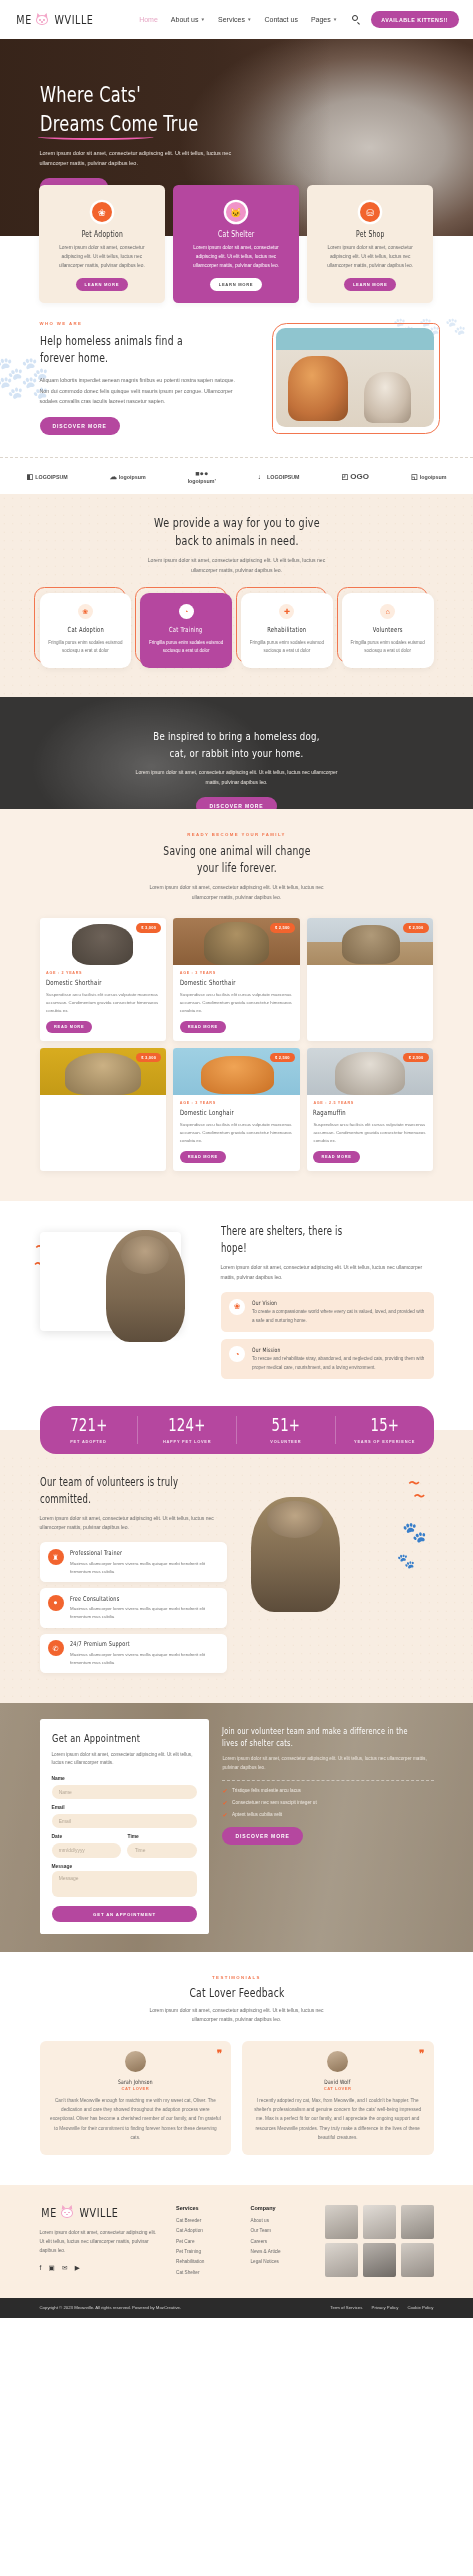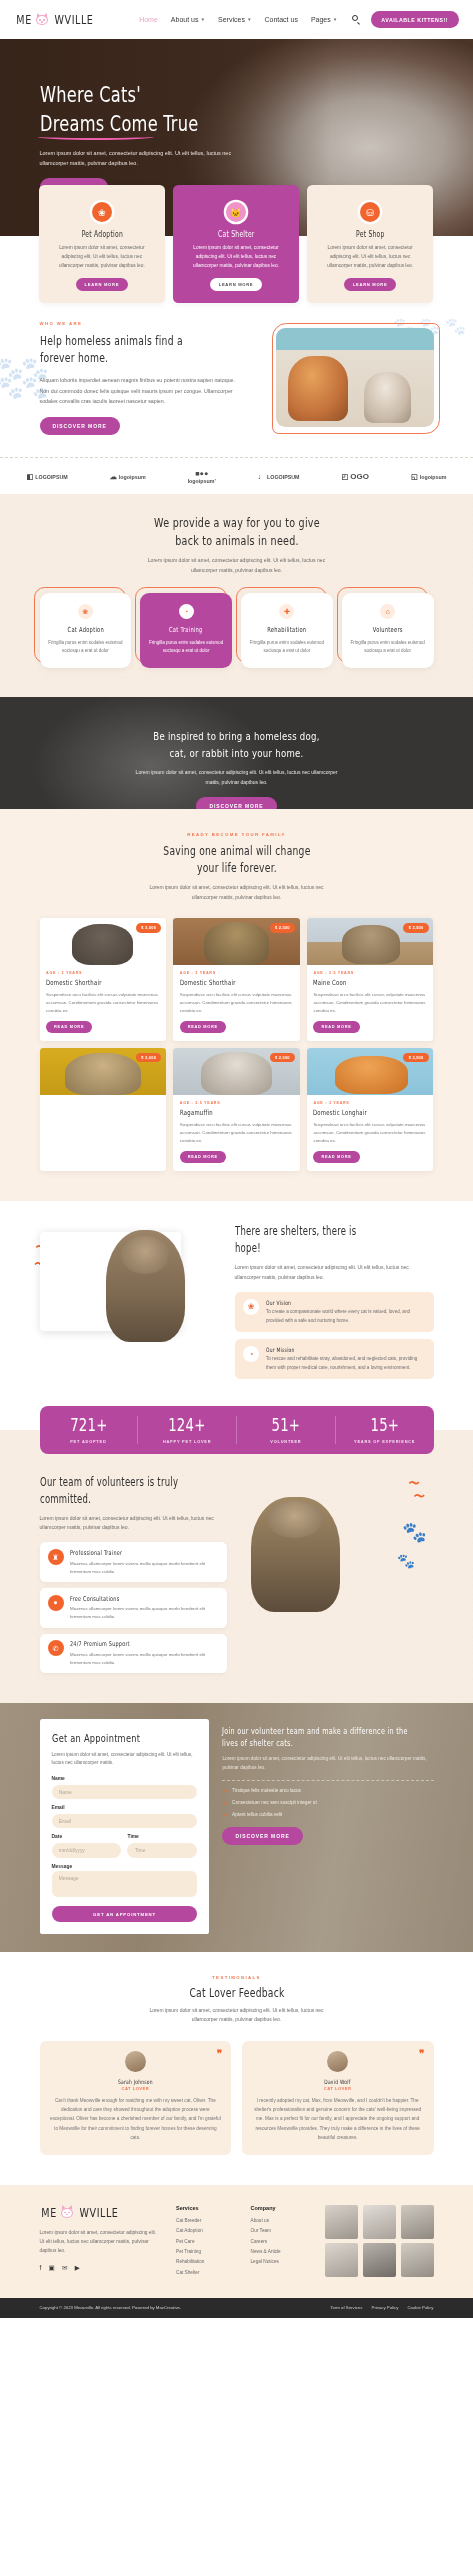--- a/index.html
+++ b/index.html
@@ -212,21 +212,21 @@
   .pi3:before{content:"";position:absolute;left:28%;top:14%;width:46%;height:84%;border-radius:42% 42% 30% 30%;background:radial-gradient(ellipse at 50% 26%,#b09a79,#7c6648);}
   .pi4{background:linear-gradient(180deg,#d8ac1f,#c49a16);}
   .pi4:before{content:"";position:absolute;left:20%;top:10%;width:60%;height:90%;border-radius:46% 46% 28% 28%;background:radial-gradient(ellipse at 50% 30%,#cbb184,#8c7650);}
   .pi5{background:linear-gradient(180deg,#9fd0e3,#8cc3da);}
   .pi5:before{content:"";position:absolute;left:22%;top:16%;width:58%;height:82%;border-radius:42% 42% 30% 30%;background:radial-gradient(ellipse at 45% 28%,#f0a455,#c96f23);}
   .pi6{background:linear-gradient(180deg,#cfd6da,#b9c2c8);}
   .pi6:before{content:"";position:absolute;left:22%;top:8%;width:56%;height:92%;border-radius:44% 44% 28% 28%;background:radial-gradient(ellipse at 50% 28%,#e3ddd4,#a59c90);}
 
   
   .hope{background:#fff;padding:22.3px 0 20px;position:relative;}
-  .hope .container{display:flex;gap:31px;align-items:flex-start;}
+  .hope .container{display:flex;gap:17px;align-items:flex-start;}
   .hope-left{width:164px;flex-shrink:0;position:relative;}
   .hope-left .card{
     width:141px;height:99px;background:#fff;border-radius:4px;box-shadow:0 1.3px 9.2px rgba(0,0,0,.12);
     position:relative;margin-top:9.2px;
   }
   .hope-left .cat{
     position:absolute;right:-4px;top:-2.6px;width:79px;height:112px;
     background:linear-gradient(180deg,#9b8468 0%,#7c6850 60%,#5e4e3c 100%);
     border-radius:46% 46% 30% 30%;
   }
@@ -239,21 +239,21 @@
   .hope h2{font-size:11.5px;line-height:1.45;}
   .hope .lead{font-size:5px;line-height:1.95;color:#6b6b6b;margin:6.6px 0 9.2px;}
   .vm{display:flex;gap:6.6px;background:#fbe9da;border-radius:5.3px;padding:7.2px 8.5px;margin-bottom:6.6px;align-items:flex-start;}
   .vm .ic{width:16.4px;height:16.4px;border-radius:50%;background:#fff;display:flex;align-items:center;justify-content:center;font-size:8px;color:#f2642e;flex-shrink:0;}
   .vm h4{font-size:6px;margin-bottom:2.6px;}
   .vm p{font-size:4.6px;line-height:1.8;color:#6f6f6f;}
 
   
   .stats-wrap{background:linear-gradient(180deg,#fff 0%,#fff 50%,#f8ede2 50%,#f8ede2 100%);padding:0;}
   .stats{
-    width:394px;margin:0 auto;background:#b5479f;border-radius:8px;display:flex;
+    width:394px;margin:0 auto;background:#b5479f;border-radius:16px;display:flex;
     padding:10.5px 0;
   }
   .stat{flex:1;text-align:center;border-right:0.7px solid rgba(255,255,255,.25);}
   .stat:last-child{border-right:none;}
   .stat .num{font-size:18px;color:#fff;line-height:1;}
   .stat .lbl{font-size:3.9px;letter-spacing:0.8px;color:#f6e4f2;text-transform:uppercase;font-weight:700;margin-top:4.6px;}
 
   
   .team{
     background:#f8ede2;padding:20px 0 24px;position:relative;
@@ -561,50 +561,44 @@
             <div class="age">AGE : 3 YEARS</div>
             <h3 class="disp">Domestic Shorthair</h3>
             <p>Suspendisse arcu facilisis elit cursus vulputate maecenas accumsan. Condimentum gravida consectetur himenaeos conubia ex.</p>
             <button class="rm">Read More</button>
           </div>
         </div>
         <div class="pet">
           <div class="img pi3">
               <span class="price">$ 2,500</span>
             </div>
-          <div class="body">
-            <div class="age">AGE : 2.5 YEARS</div>
-            <h3 class="disp">Maine Coon</h3>
-            <p>Suspendisse arcu facilisis elit cursus vulputate maecenas accumsan. Condimentum gravida consectetur himenaeos conubia ex.</p>
-            <button class="rm">Read More</button>
-          </div>
         </div>
         <div class="pet">
           <div class="img pi4">
               <span class="price">$ 3,000</span>
             </div>
+        </div>
+        <div class="pet">
+          <div class="img pi5">
+              <span class="price">$ 2,500</span>
+            </div>
+          <div class="body">
+            <div class="age">AGE : 3 YEARS</div>
+            <h3 class="disp">Domestic Longhair</h3>
+            <p>Suspendisse arcu facilisis elit cursus vulputate maecenas accumsan. Condimentum gravida consectetur himenaeos conubia ex.</p>
+            <button class="rm">Read More</button>
+          </div>
         </div>
         <div class="pet">
           <div class="img pi6">
               <span class="price">$ 2,500</span>
             </div>
           <div class="body">
             <div class="age">AGE : 2.5 YEARS</div>
             <h3 class="disp">Ragamuffin</h3>
-            <p>Suspendisse arcu facilisis elit cursus vulputate maecenas accumsan. Condimentum gravida consectetur himenaeos conubia ex.</p>
-            <button class="rm">Read More</button>
-          </div>
-        </div>
-        <div class="pet">
-          <div class="img pi5">
-              <span class="price">$ 2,500</span>
-            </div>
-          <div class="body">
-            <div class="age">AGE : 3 YEARS</div>
-            <h3 class="disp">Domestic Longhair</h3>
             <p>Suspendisse arcu facilisis elit cursus vulputate maecenas accumsan. Condimentum gravida consectetur himenaeos conubia ex.</p>
             <button class="rm">Read More</button>
           </div>
         </div>
       </div>
     </div>
   </section>
 
   <section class="hope">
     <div class="container">

